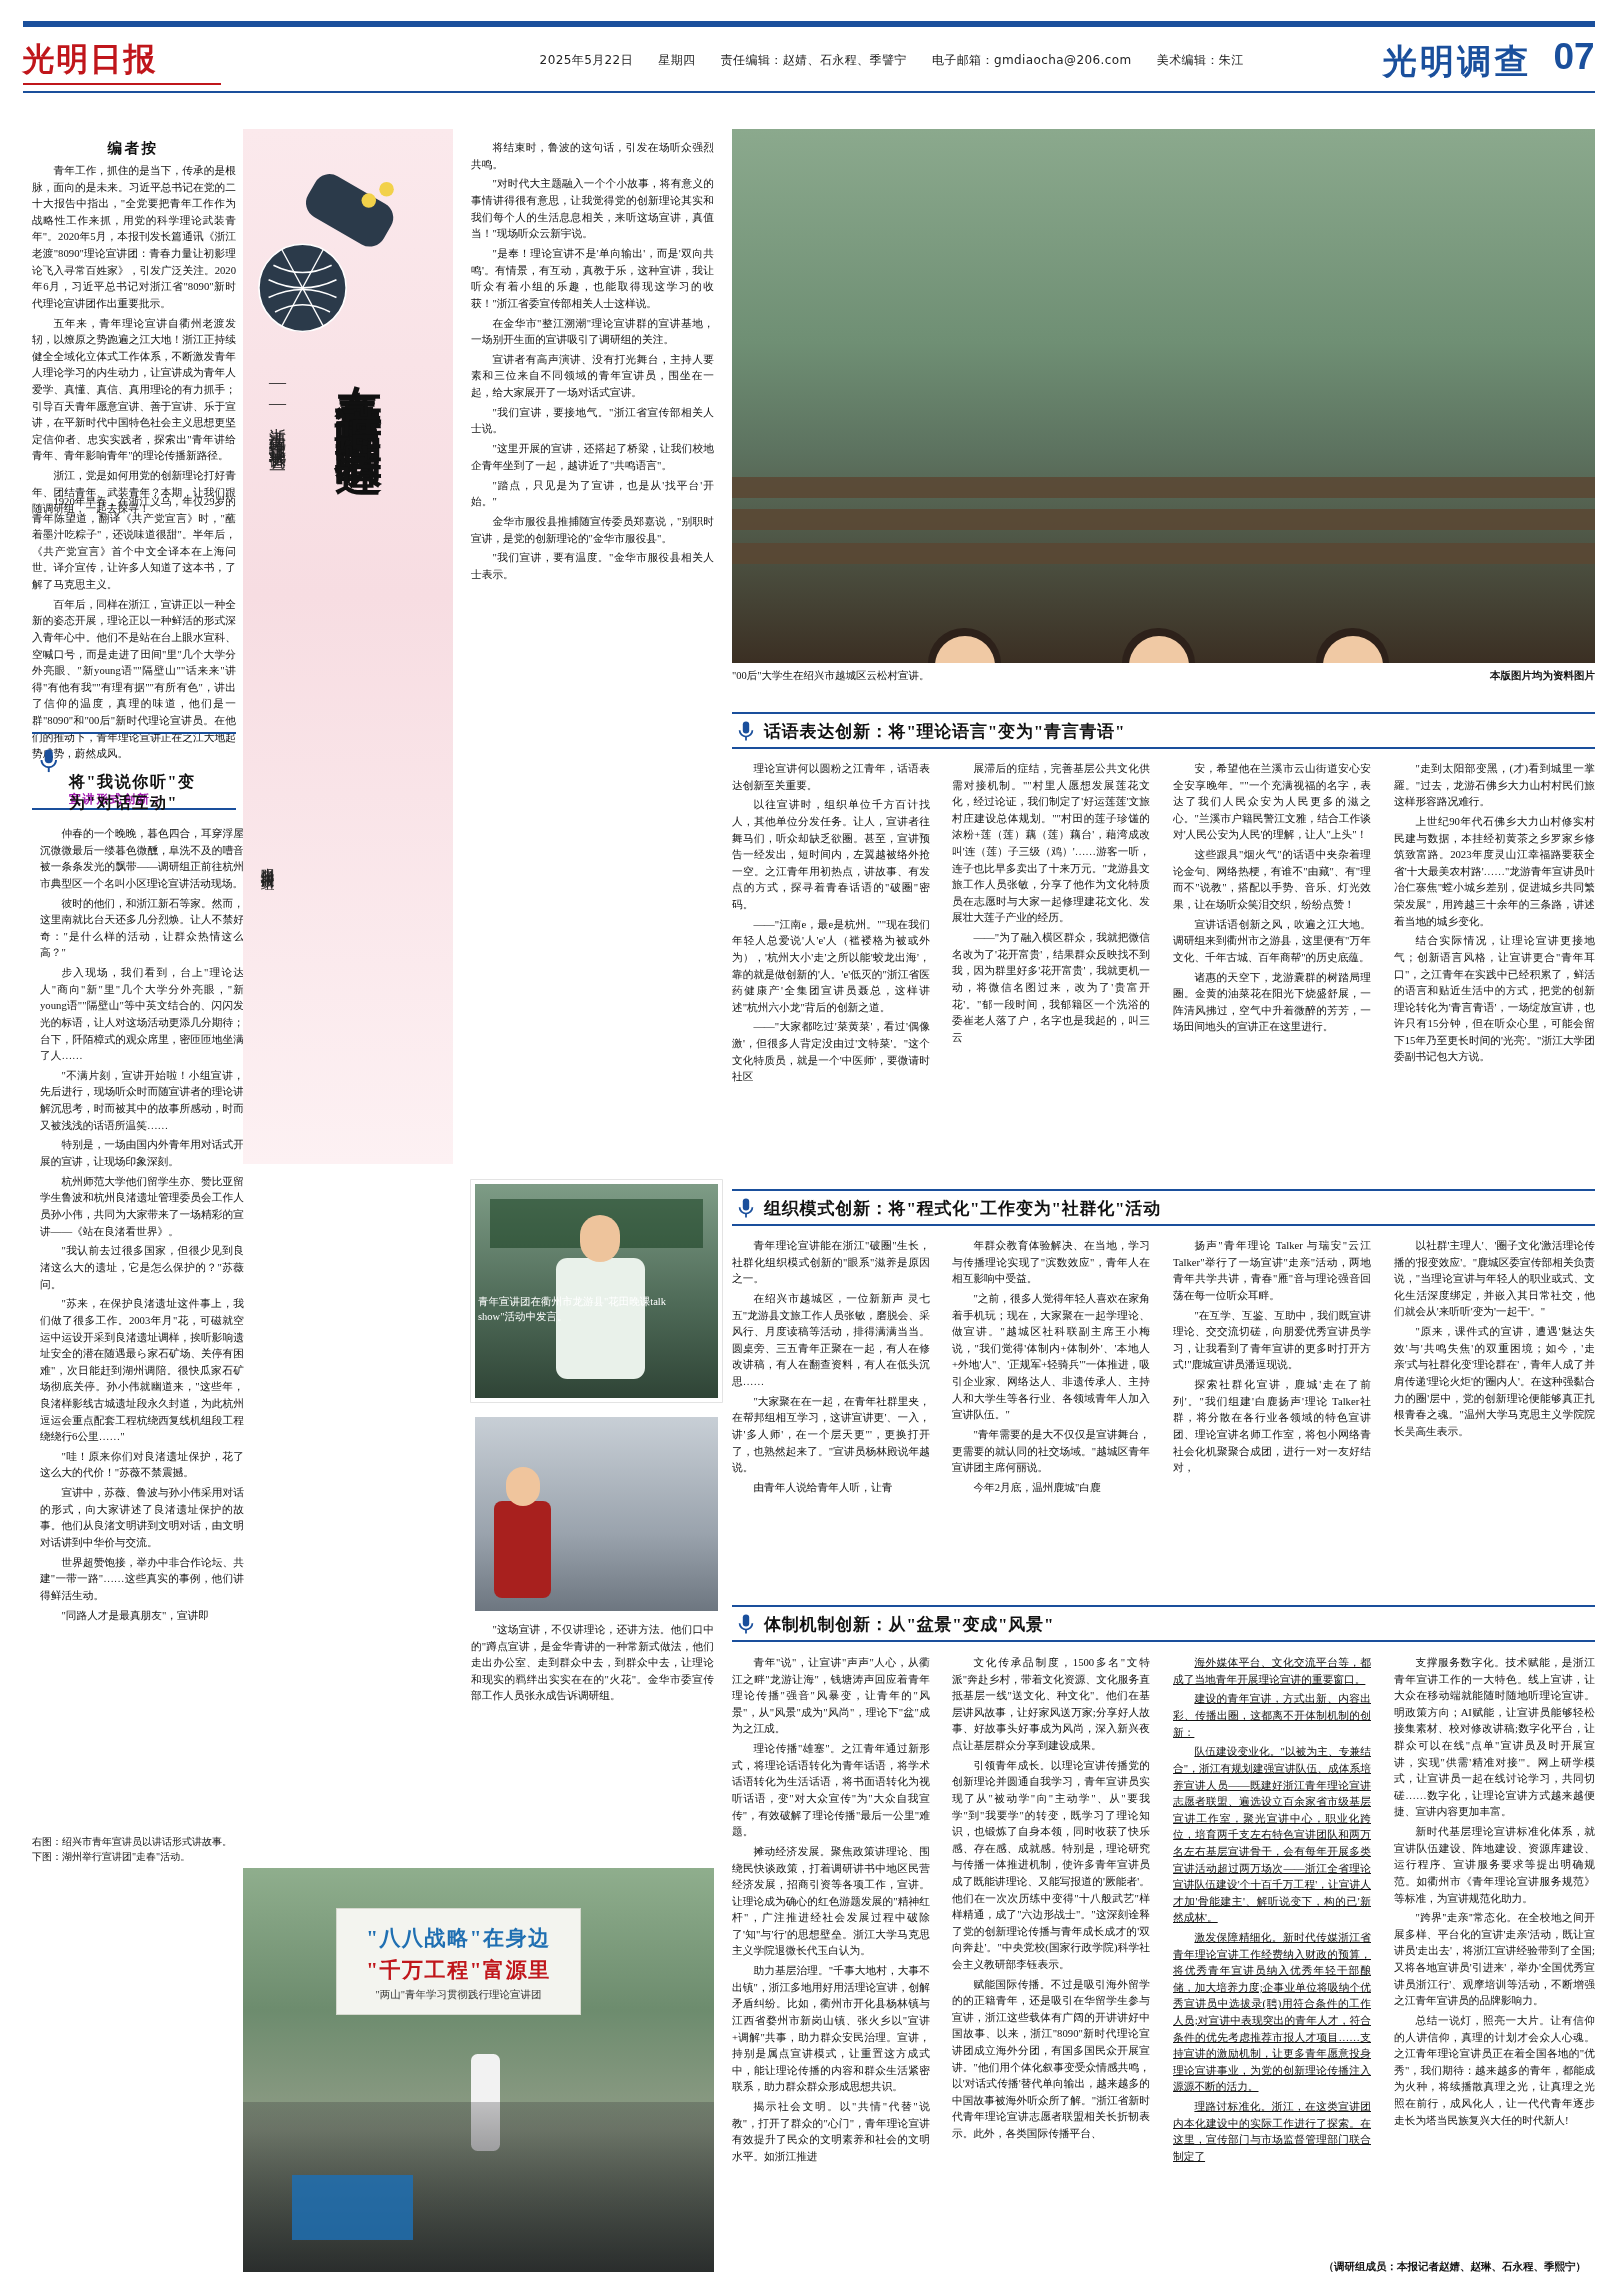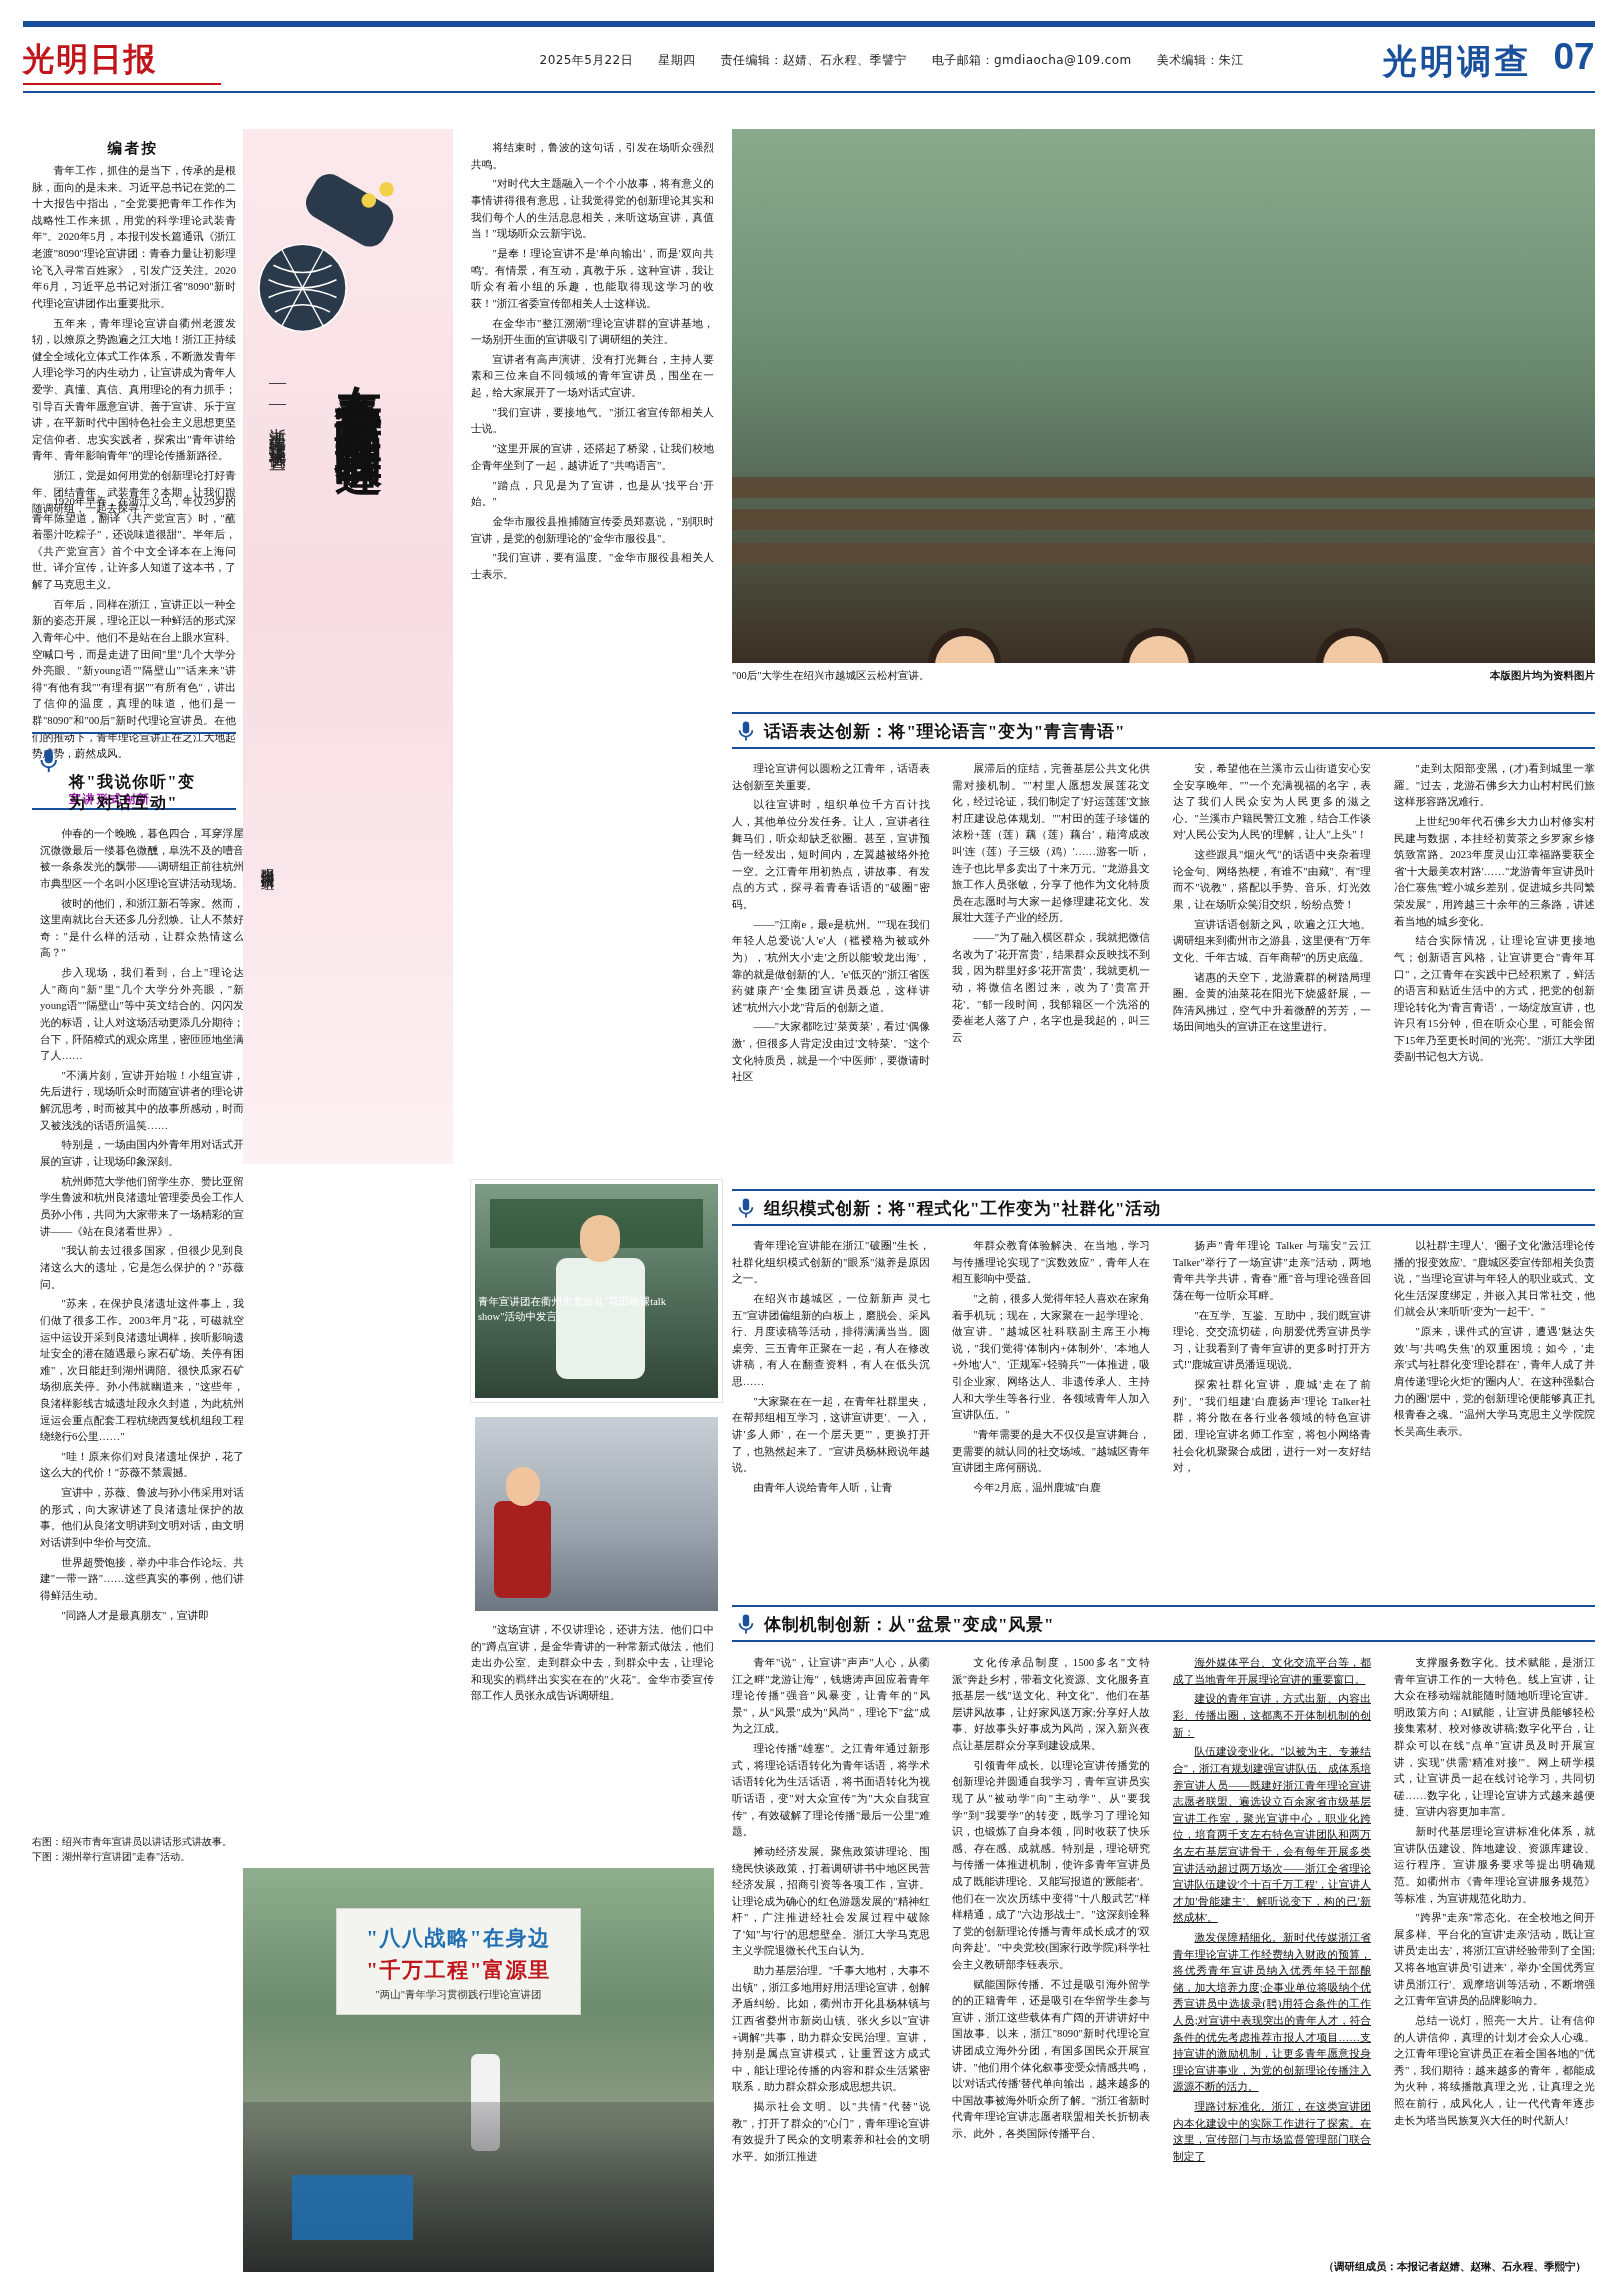--- a/index.html
+++ b/index.html
@@ -139,21 +139,21 @@
 <div class="page">
 
   <div class="top-rule"></div>
 
   <div class="masthead">
     <div class="logo">光明日报</div>
     <div class="mast-meta">
       <span>2025年5月22日</span>
       <span>星期四</span>
       <span>责任编辑：赵婧、石永程、季譬宁</span>
-      <span>电子邮箱：gmdiaocha@109.com</span>
+      <span>电子邮箱：gmdiaocha@206.com</span>
       <span>美术编辑：朱江</span>
     </div>
     <div class="section-title">光明调查</div>
     <div class="page-num">07</div>
   </div>
   <div class="mast-rule"></div>
 
   <div class="editor-head">编者按</div>
   <div class="col editor-body">
     <p>青年工作，抓住的是当下，传承的是根脉，面向的是未来。习近平总书记在党的二十大报告中指出，"全党要把青年工作作为战略性工作来抓，用党的科学理论武装青年"。2020年5月，本报刊发长篇通讯《浙江老渡"8090"理论宣讲团：青春力量让初影理论飞入寻常百姓家》，引发广泛关注。2020年6月，习近平总书记对浙江省"8090"新时代理论宣讲团作出重要批示。</p>
@@ -343,21 +343,21 @@
     <p>诸惠的天空下，龙游囊群的树踏局理圈。金黄的油菜花在阳光下烧盛舒展，一阵清风拂过，空气中升着微醉的芳芳，一场田间地头的宣讲正在这里进行。</p>
   </div>
   <div class="col" style="left:1394px;top:760px;width:201px;height:412px;overflow:hidden;">
     <p>"走到太阳部变黑，(才)看到城里一掌羅。"过去，龙游石佛乡大力山村村民们旅这样形容路况难行。</p>
     <p>上世纪90年代石佛乡大力山村修实村民建与数据，本挂经初黄茶之乡罗家乡修筑致富路。2023年度灵山江幸福路要获全省'十大最美农村路'……"龙游青年宣讲员叶冶仁寨焦"螳小城乡差别，促进城乡共同繁荣发展"，用跨越三十余年的三条路，讲述着当地的城乡变化。</p>
     <p>结合实际情况，让理论宣讲更接地气；创新语言风格，让宣讲更合"青年耳口"，之江青年在实践中已经积累了，鲜活的语言和贴近生活中的方式，把党的创新理论转化为'青言青语'，一场绽放宣讲，也许只有15分钟，但在听众心里，可能会留下15年乃至更长时间的'光亮'。"浙江大学团委副书记包大方说。</p>
   </div>
 
   <div class="col" style="left:732px;top:1237px;width:198px;height:348px;overflow:hidden;">
     <p>青年理论宣讲能在浙江"破圈"生长，社群化组织模式创新的"眼系"滋养是原因之一。</p>
-    <p>在绍兴市越城区，一位新新声 灵七五"宣讲团偏组新的白板上，磨脱会、采风行、月度读稿等活动，排得满满当当。圆桌旁、三五青年正聚在一起，有人在修改讲稿，有人在翻查资料，有人在低头沉思……</p>
+    <p>在绍兴市越城区，一位新新声 灵七五"龙游县文旅工作人员张敏，磨脱会、采风行、月度读稿等活动，排得满满当当。圆桌旁、三五青年正聚在一起，有人在修改讲稿，有人在翻查资料，有人在低头沉思……</p>
     <p>"大家聚在在一起，在青年社群里夹，在帮邦组相互学习，这讲宣讲更'、一入，讲'多人师'，在一个层天更"'，更换打开了，也熟然起来了。"宣讲员杨林殿说年越说。</p>
     <p>由青年人说给青年人听，让青</p>
   </div>
   <div class="col" style="left:952px;top:1237px;width:198px;height:348px;overflow:hidden;">
     <p>年群众教育体验解决、在当地，学习与传播理论实现了"滨数效应"，青年人在相互影响中受益。</p>
     <p>"之前，很多人觉得年轻人喜欢在家角着手机玩；现在，大家聚在一起学理论、做宣讲。"越城区社科联副主席王小梅说，"我们觉得'体制内+体制外'、'本地人+外地'人"、'正规军+轻骑兵'"一体推进，吸引企业家、网络达人、非遗传承人、主持人和大学生等各行业、各领域青年人加入宣讲队伍。"</p>
     <p>"青年需要的是大不仅仅是宣讲舞台，更需要的就认同的社交场域。"越城区青年宣讲团主席何丽说。</p>
     <p>今年2月底，温州鹿城"白鹿</p>
   </div>
   <div class="col" style="left:1173px;top:1237px;width:198px;height:348px;overflow:hidden;">

